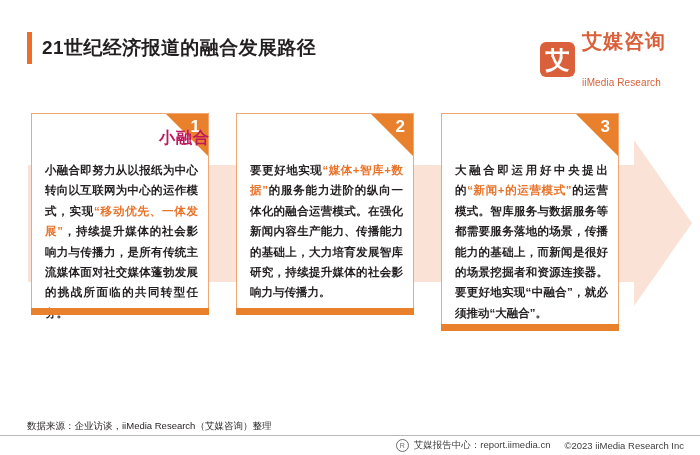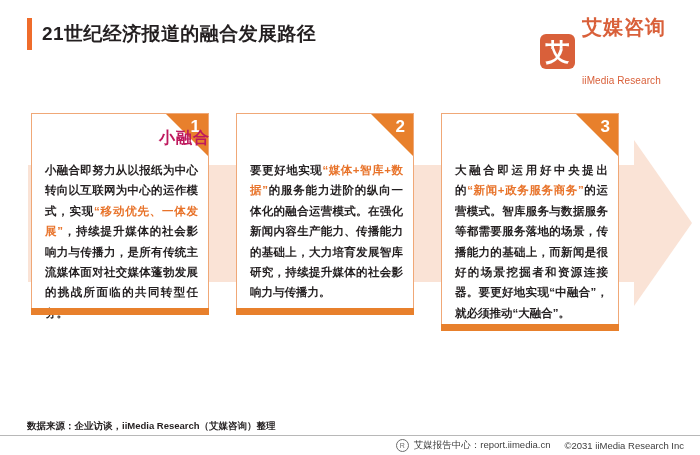--- a/index.html
+++ b/index.html
@@ -12,21 +12,21 @@
     background: #ffffff;
     font-family: "Liberation Sans", "DejaVu Sans", sans-serif;
     position: relative;
     overflow: hidden;
     -webkit-font-smoothing: antialiased;
   }
 
   
   .header {
     position: absolute;
-    left: 0; top: 2px;
+    left: 0; top: 16px;
     width: 684px; height: 72px;
   }
   .title-accent {
     position: absolute;
     left: 27px; top: 16px;
     width: 5px; height: 32px;
     background: #ef6c2b;
   }
   .page-title {
     position: absolute;
@@ -52,21 +52,21 @@
     background: #d9603a;
     border-radius: 6px;
     color: #ffffff;
     font-size: 24px;
     font-weight: bold;
     display: flex;
     align-items: center;
     justify-content: center;
     line-height: 1;
   }
-  .logo-text { display: flex; flex-direction: column; justify-content: center; gap: 12px; }
+  .logo-text { display: flex; flex-direction: column; justify-content: center; }
   .logo-cn {
     font-size: 20px;
     font-weight: bold;
     color: #d9603a;
     letter-spacing: 1px;
     line-height: 22px;
   }
   .logo-en {
     font-size: 10px;
     color: #d9603a;
@@ -153,21 +153,21 @@
     text-justify: inter-ideograph;
     letter-spacing: 0px;
   }
   .hl { color: #e8732a; }
 
   
   .source-note {
     position: absolute;
     left: 27px; top: 419px;
     font-size: 9.5px;
-    font-weight: bold;
+    font-weight: normal;
     color: #231f20;
     line-height: 13px;
     white-space: nowrap;
   }
   .footer-rule {
     position: absolute;
     left: 0; top: 435px;
     width: 700px; height: 1px;
     background: #b8b8b8;
   }
@@ -229,24 +229,24 @@
 <div class="card card-2">
   <div class="card-corner"></div>
   <div class="card-num">2</div>
   <div class="card-body"><span>要更好地实现</span><span class="hl">“媒体+智库+数据”</span><span>的服务能力进阶的纵向一体化的融合运营模式。在强化新闻内容生产能力、传播能力的基础上，大力培育发展智库研究，持续提升媒体的社会影响力与传播力。</span></div>
   <div class="card-foot"></div>
 </div>
 
 <div class="card card-3">
   <div class="card-corner"></div>
   <div class="card-num">3</div>
-  <div class="card-body"><span>大融合即运用好中央提出的</span><span class="hl">“新闻+政务服务商务”</span><span>的运营模式。智库服务与数据服务等都需要服务落地的场景，传播能力的基础上，而新闻是很好的场景挖掘者和资源连接器。要更好地实现“中融合”，就必须推动“大融合”。</span></div>
+  <div class="card-body"><span>大融合即运用好中央提出的</span><span class="hl">“新闻+的运营模式”</span><span>的运营模式。智库服务与数据服务等都需要服务落地的场景，传播能力的基础上，而新闻是很好的场景挖掘者和资源连接器。要更好地实现“中融合”，就必须推动“大融合”。</span></div>
   <div class="card-foot"></div>
 </div>
 
 <div class="source-note">数据来源：企业访谈，iiMedia Research（艾媒咨询）整理</div>
 <div class="footer-rule"></div>
 <div class="footer-bar">
   <span class="footer-badge">R</span>
   <span>艾媒报告中心：report.iimedia.cn</span>
   <span class="footer-sep"></span>
-  <span>©2031  iiMedia Research  Inc</span>
+  <span>©2023  iiMedia Research  Inc</span>
 </div>
 
 </body></html>

